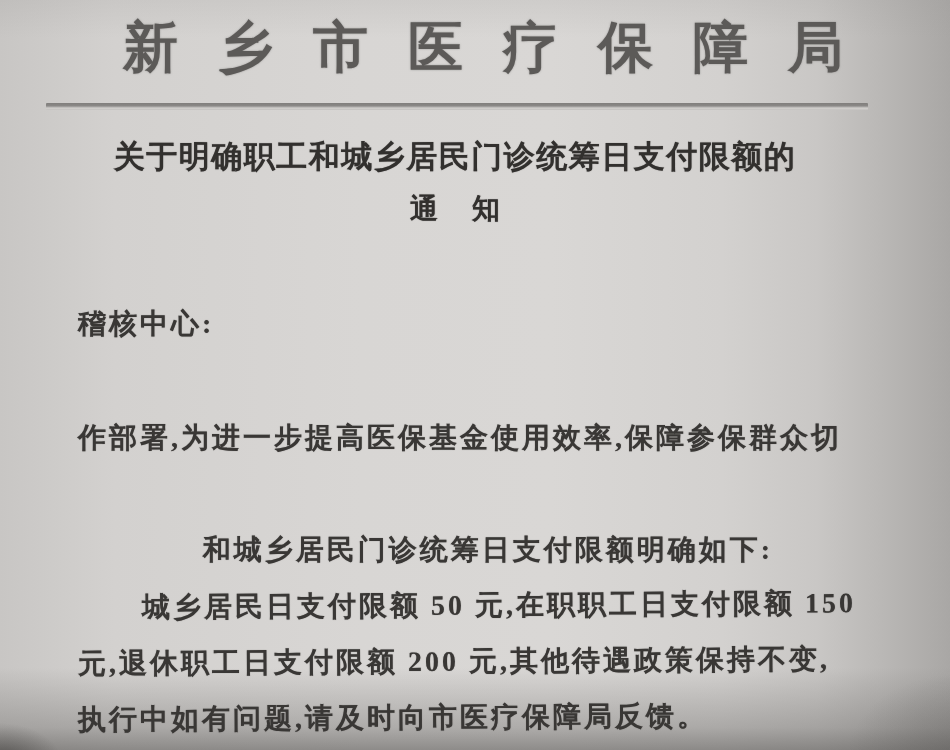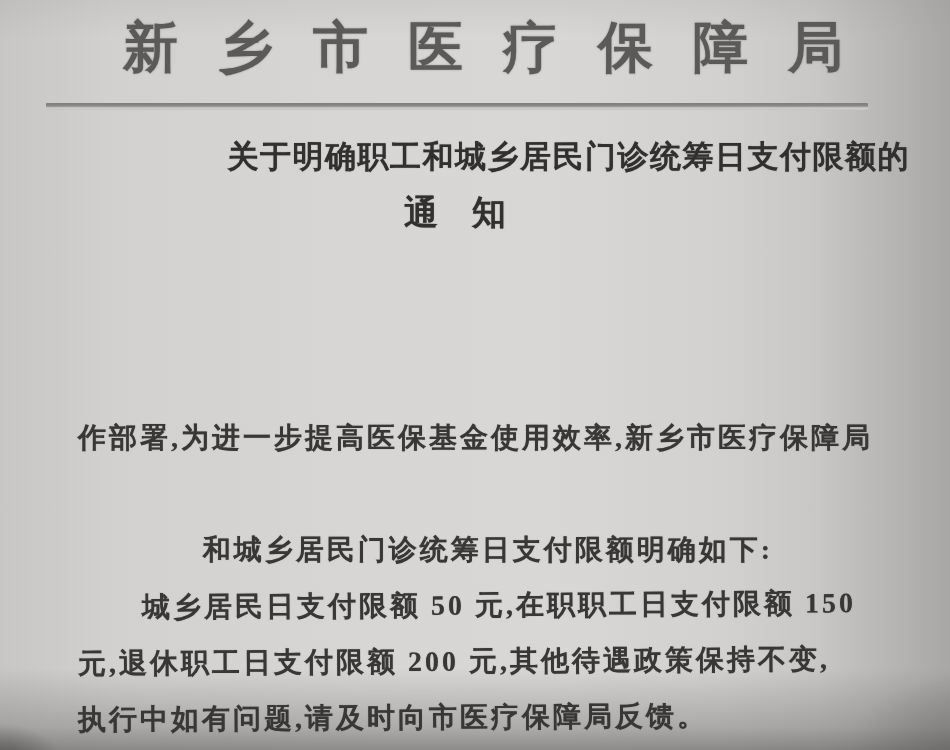--- a/index.html
+++ b/index.html
@@ -21,27 +21,27 @@
     letter-spacing:40px; padding-left:56px;
     color:#5d5b59; text-shadow:0 0 2px rgba(93,91,89,0.55);
     white-space:nowrap;
   }
   .rule {
     position:absolute; top:103px; left:46px; width:822px; height:7px;
     background:linear-gradient(180deg, #807e7c 0%, #8b8987 42%, #d0cecc 72%, #c3c1bf 100%);
     border-radius:1px;
   }
   .subject {
-    position:absolute; top:136px; left:0; right:40px; text-align:right;
+    position:absolute; top:136px; left:0; right:40px; text-align:center;
     font-size:31px; font-weight:700; letter-spacing:1.5px;
     color:#343230; text-shadow:0 0 1px rgba(52,50,48,0.6); white-space:nowrap;
   }
   .subject-type {
     position:absolute; top:190px; left:0; right:40px; text-align:center;
-    font-size:34px; font-weight:700; letter-spacing:34px; padding-left:34px;
+    font-size:28px; font-weight:700; letter-spacing:34px; padding-left:34px;
     color:#343230; text-shadow:0 0 1px rgba(52,50,48,0.6); white-space:nowrap;
   }
   .bl {
     position:absolute; left:78px; width:820px;
     font-size:28px; line-height:36px; font-weight:600; letter-spacing:3px;
     color:#3a3836; text-shadow:0 0 1px rgba(58,56,54,0.55);
     white-space:nowrap;
   }
   .indent { text-indent:64px; }
   .l1 { top:250px; }
@@ -61,22 +61,23 @@
   <div class="content">
 
     <div class="agency">新乡市医疗保障局</div>
 
     <div class="rule"></div>
 
     <div class="subject">关于明确职工和城乡居民门诊统筹日支付限额的</div>
 
     <div class="subject-type">通知</div>
 
+    <div class="bl l2">稽核中心:</div>
 
-    <div class="bl l4">作部署,为进一步提高医保基金使用效率,新乡市医疗保障局</div>
+    <div class="bl l4">作部署,为进一步提高医保基金使用效率,保障参保群众切</div>
     <div class="bl l6">和城乡居民门诊统筹日支付限额明确如下:</div>
 
     <div class="bl l7 indent">城乡居民日支付限额 50 元,在职职工日支付限额 150</div>
     <div class="bl l8">元,退休职工日支付限额 200 元,其他待遇政策保持不变,</div>
     <div class="bl l9">执行中如有问题,请及时向市医疗保障局反馈。</div>
 
   </div>
 </div>
 
 </body></html>

